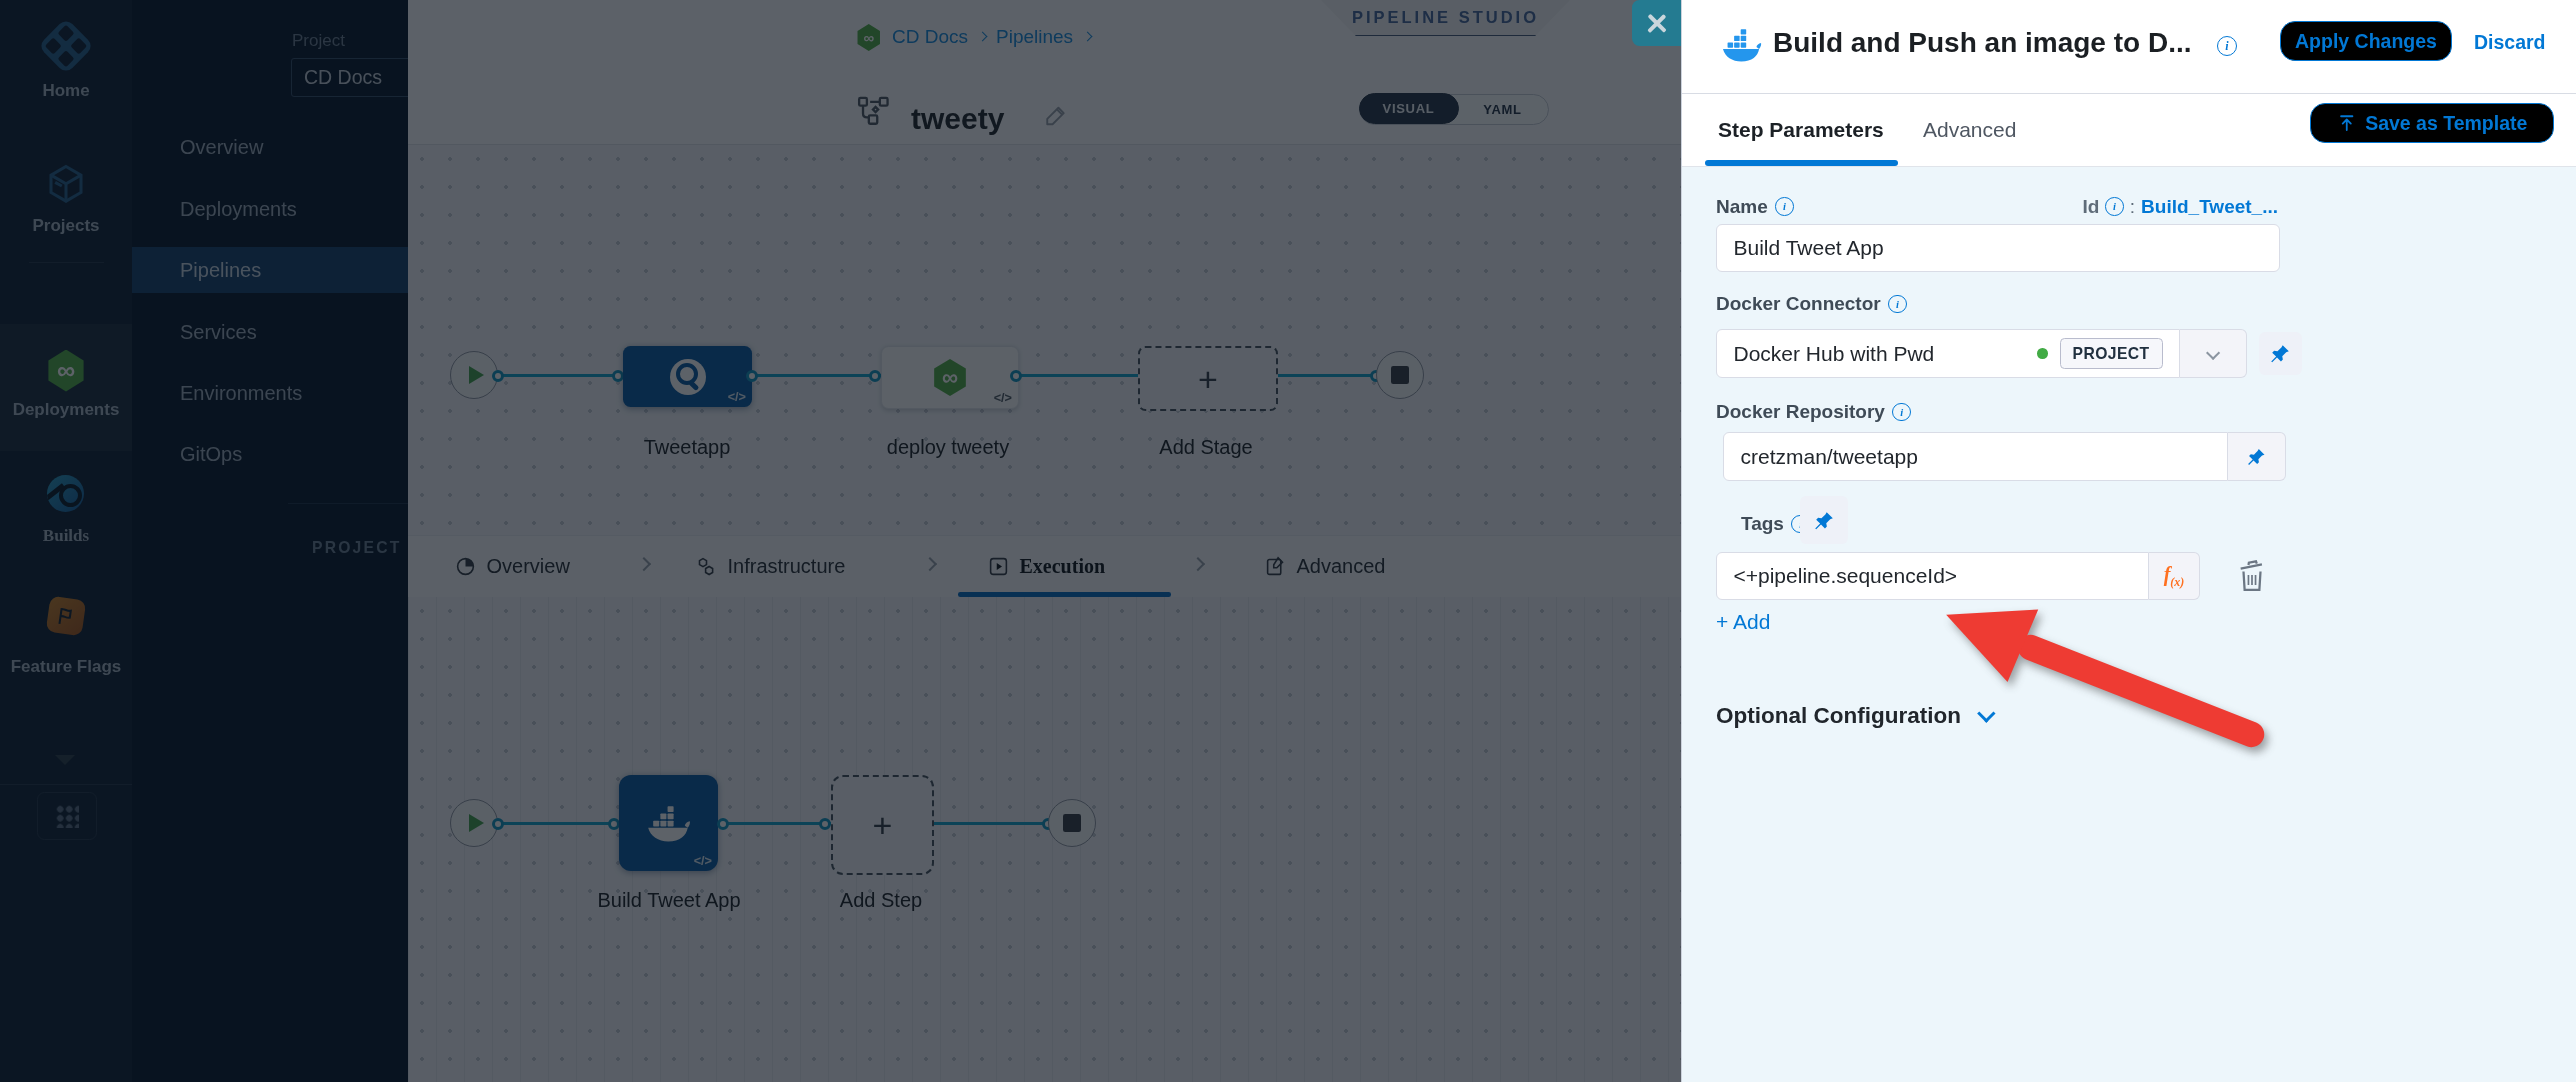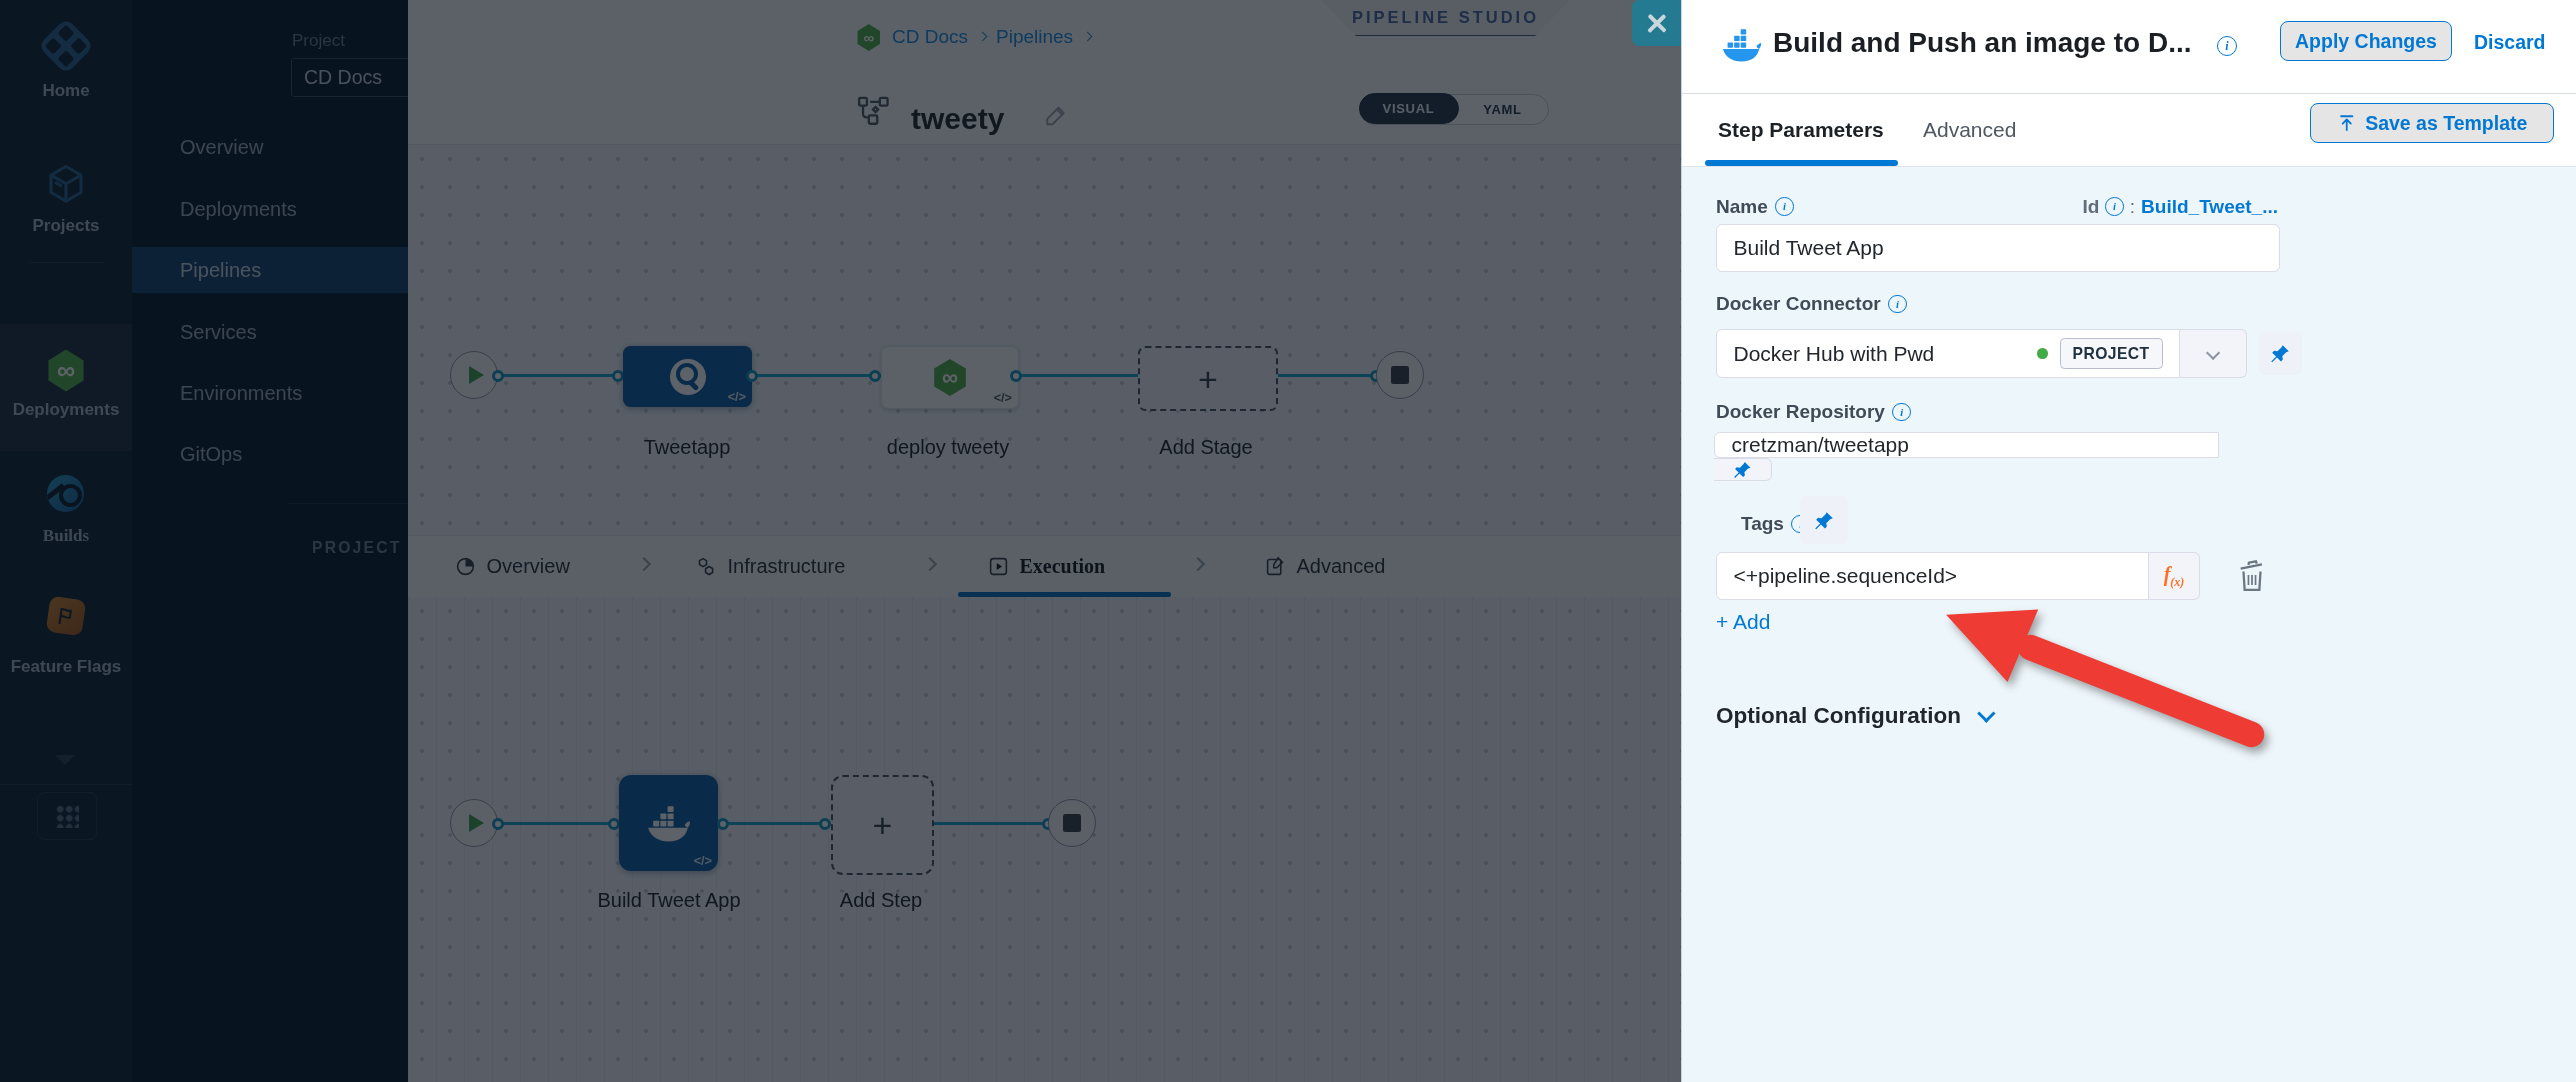--- a/index.html
+++ b/index.html
@@ -88,22 +88,22 @@
   #dim{left:0;top:0;width:1681px;height:1083px;background:rgba(6,14,23,.65);z-index:10;}
   
   #close-btn{left:1632px;top:0;width:49px;height:46px;background:#247b91;border-radius:7.5px 0 0 7.5px;z-index:25;
              display:flex;align-items:center;justify-content:center;cursor:pointer;}
   .xicon{position:relative;width:21px;height:21px;}
   .xicon::before,.xicon::after{content:"";position:absolute;left:9px;top:-0.7px;width:3.7px;height:22.5px;background:#c9d6dc;border-radius:1.5px;}
   .xicon::before{transform:rotate(45deg);}  .xicon::after{transform:rotate(-45deg);}
   
   #drawer{left:1681px;top:0;width:895px;height:1083px;background:#fff;z-index:20;border-left:0.7px solid #ccd2dc;box-sizing:border-box;}
   #drawer-title{font-size:28px;font-weight:bold;color:#1b1f23;white-space:nowrap;overflow:hidden;max-width:479px;}
-  .btn-outline{border:1.5px solid #0278d5;border-radius:8px;color:#0278d5;font-weight:bold;display:flex;
-               align-items:center;justify-content:center;background:#e5e5e5;box-sizing:border-box;cursor:pointer;}
+  .btn-outline{border:1.5px solid #0278d5;border-radius:15px;color:#0278d5;font-weight:bold;display:flex;
+               align-items:center;justify-content:center;background:#000000;box-sizing:border-box;cursor:pointer;}
   .drawer-divider{left:0;width:895px;height:0.7px;background:#d8dce4;}
   .dtab{font-size:21px;color:#4f5762;cursor:pointer;}
   .dtab.active{font-weight:bold;color:#1c2126;}
   #dtab-underline{left:22.5px;top:160px;width:193px;height:6px;background:#0278d5;border-radius:3px;}
   #form{left:0;top:166px;width:895px;height:917px;background:#edf6fb;border-top:0.7px solid #e0e4ea;box-sizing:border-box;}
   .flabel{font-size:19px;font-weight:bold;color:#3f4b57;display:flex;align-items:center;gap:7.5px;}
   .flabel .info-ico{width:16.5px;height:16.5px;font-size:10.5px;}
   .finput{background:#fff;border:0.7px solid #d9dce6;border-radius:6px;font-size:21px;color:#22272d;
           padding:0 16.5px;box-sizing:border-box;font-family:"Liberation Sans","DejaVu Sans",sans-serif;}
   .fseg{background:#f3f4f9;border:0.7px solid #d9dce6;border-left:none;border-radius:0 6px 6px 0;
@@ -406,21 +406,21 @@
           <path d="M14.5 2.5l7 7-3 1-4.5 4.5.7 3.8-2.2 2.2-4.5-4.5-5.5 5.6-1.1-1.1 5.6-5.5L2.5 11l2.2-2.2 3.8.7L13 5z" fill="#0278d5"></path>
         </svg>
       </div>
 
       <div class="abs flabel" style="left:34px;top:234px;">
         <span>Docker Repository</span>
         <span class="info-ico">
             <span>i</span>
           </span>
       </div>
-      <div class="abs" style="left:32px;top:265px;width:564px;height:49px;display:flex;flex-direction:column;">
+      <div class="abs" style="left:41px;top:265px;width:564px;height:49px;display:flex;">
         <input class="finput" style="width: 505px; height: 49px; border-radius: 6px 0px 0px 6px;" value="cretzman/tweetapp">
         <div class="fseg" style="width:58px;height:49px;">
           <svg width="19.5" height="19.5" viewBox="0 0 24 24">
             <path d="M14.5 2.5l7 7-3 1-4.5 4.5.7 3.8-2.2 2.2-4.5-4.5-5.5 5.6-1.1-1.1 5.6-5.5L2.5 11l2.2-2.2 3.8.7L13 5z" fill="#0278d5"></path>
           </svg>
         </div>
       </div>
 
       <div class="abs flabel" style="left:34px;top:346px;margin-left:25px;">
         <span>Tags</span>

